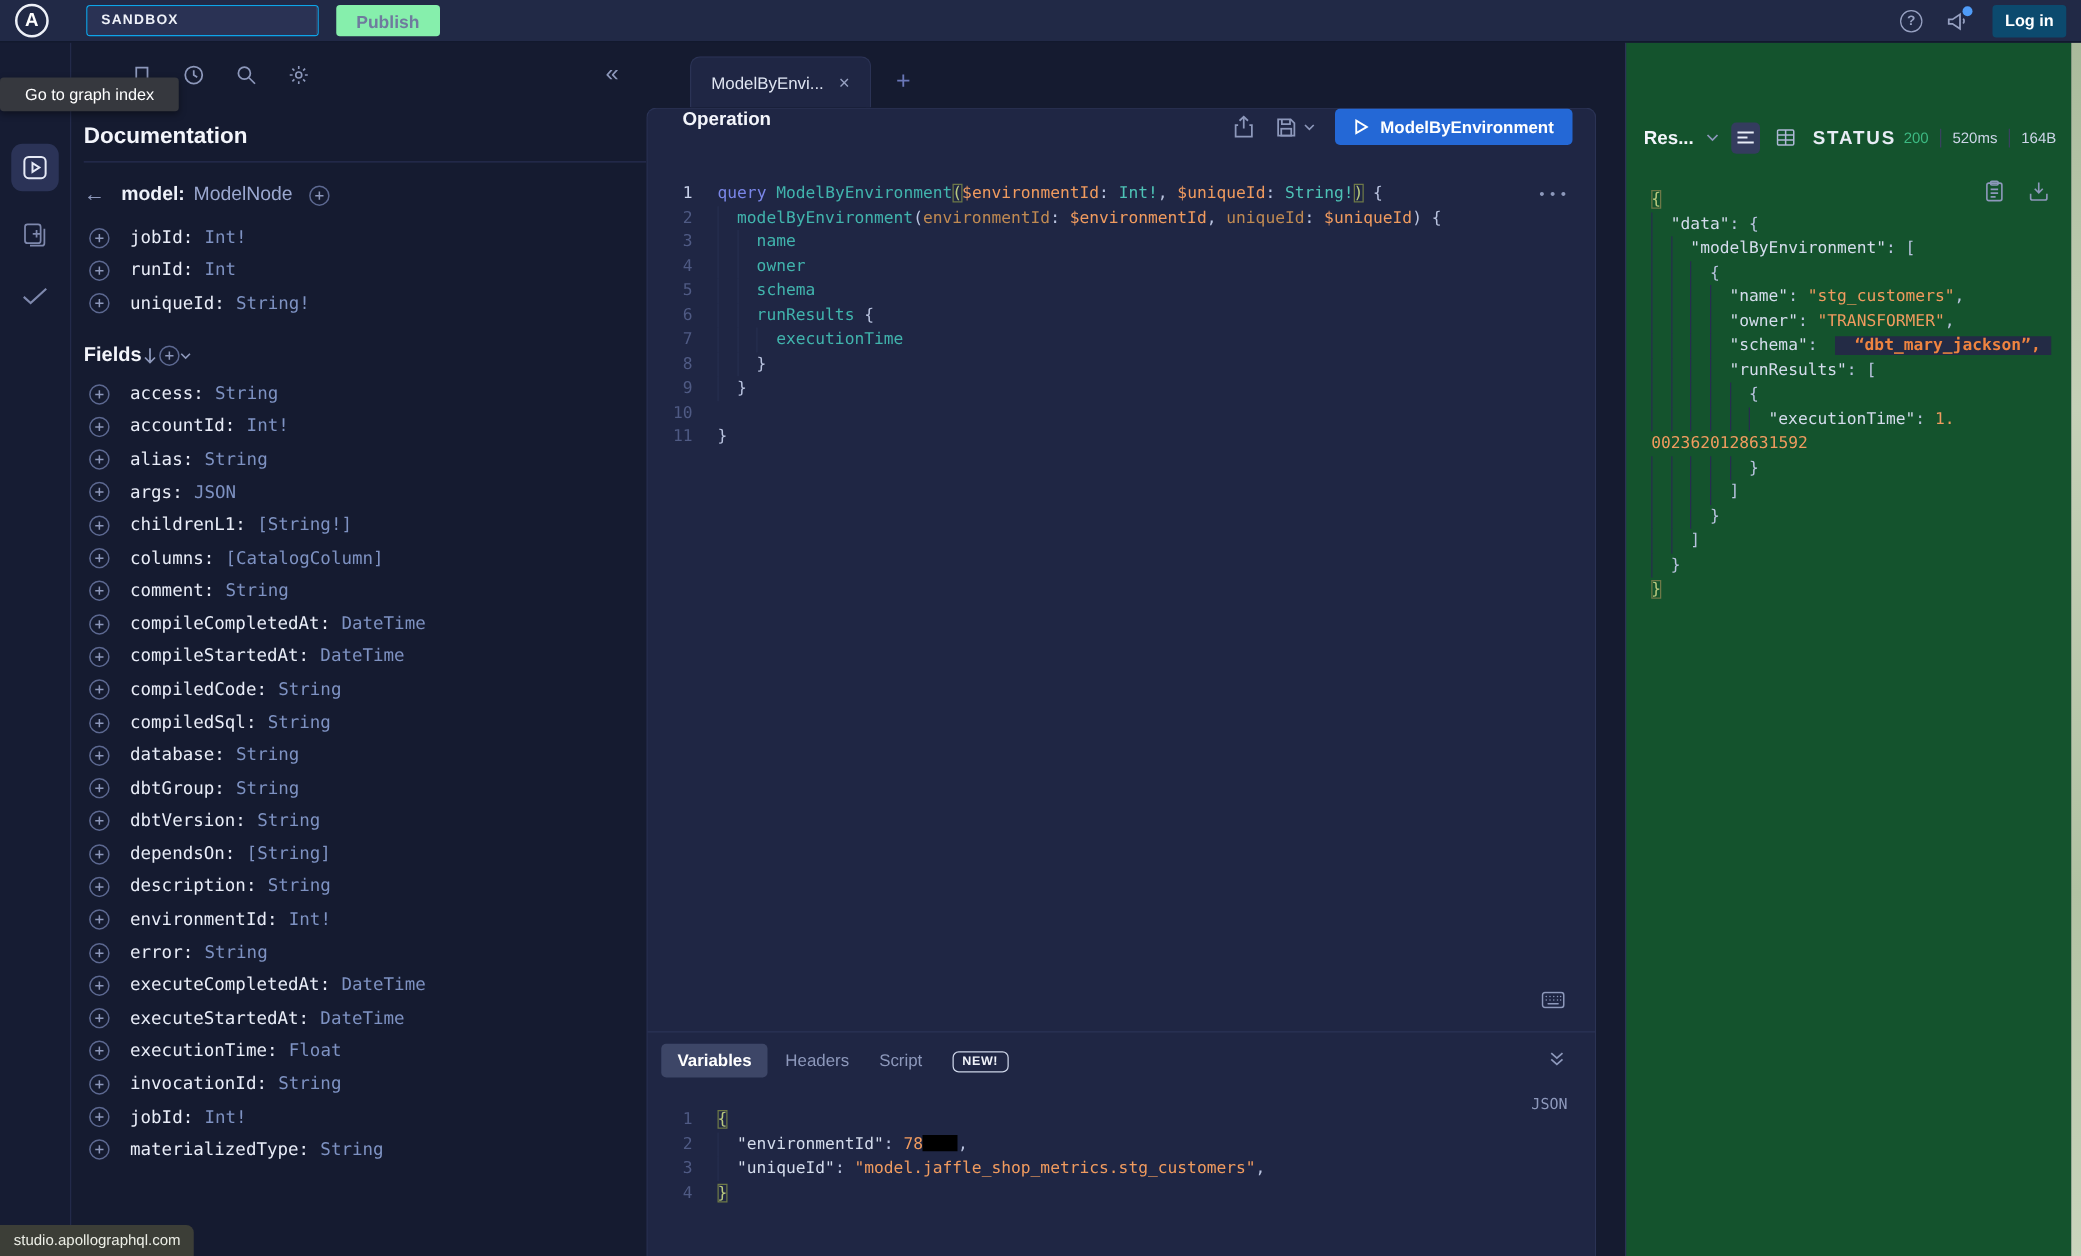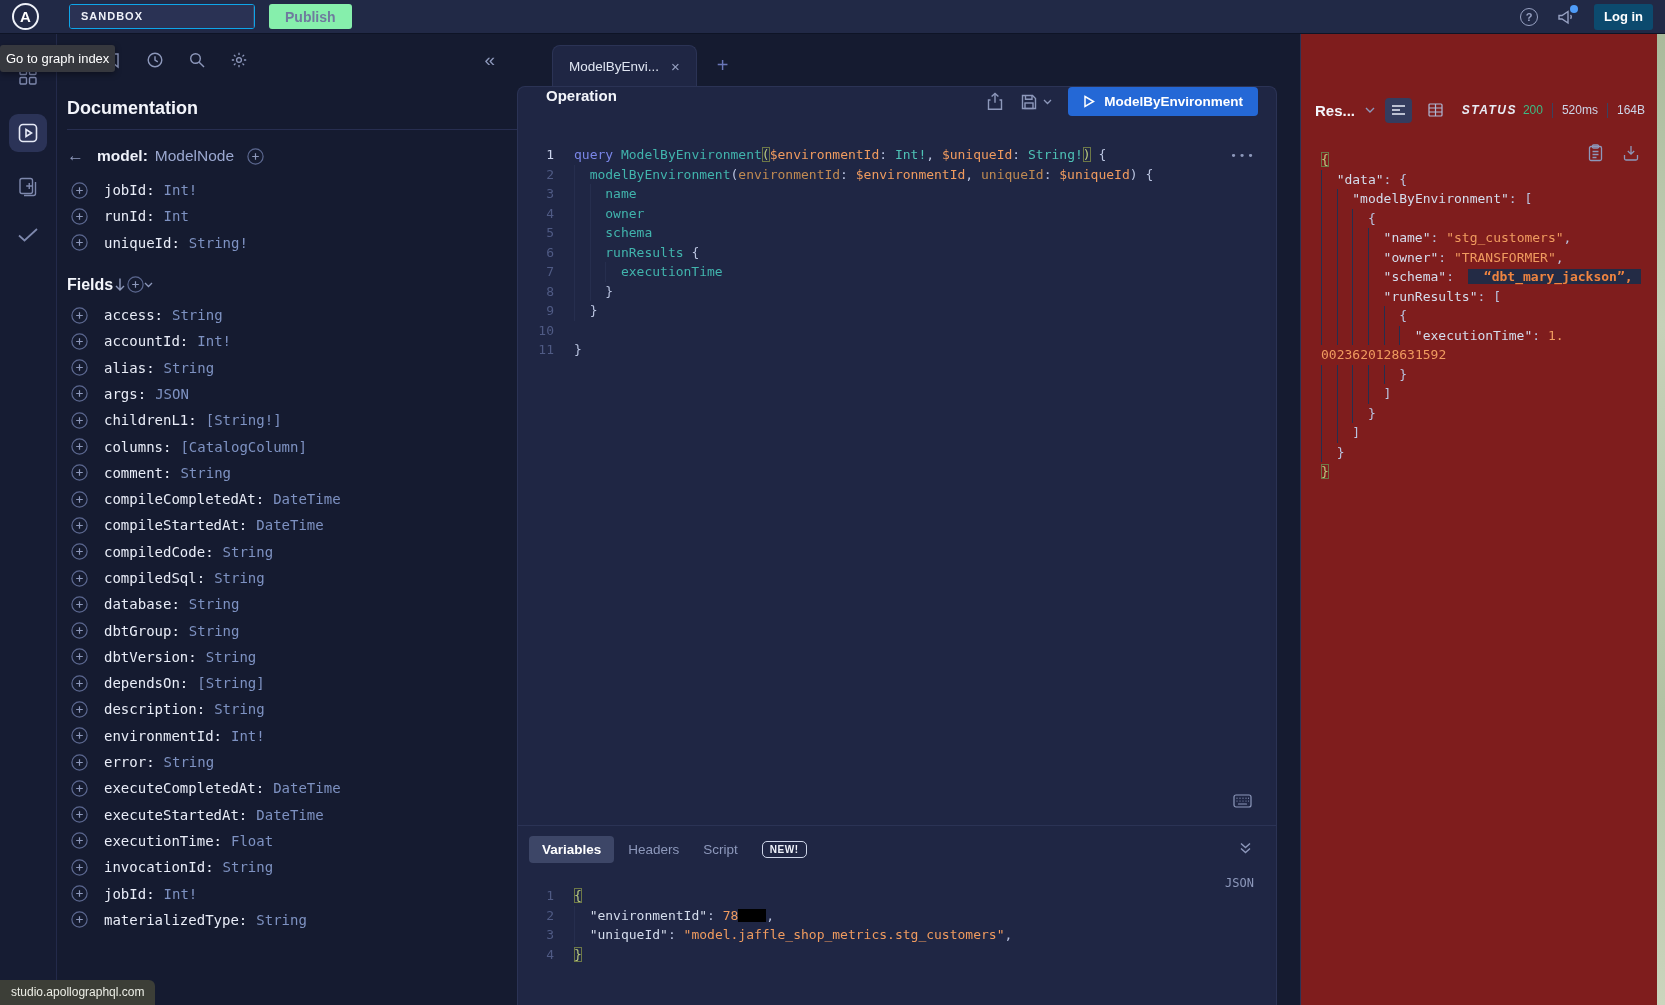--- a/index.html
+++ b/index.html
@@ -96,39 +96,39 @@
   .vars-tabs { height:46px; display:flex; align-items:center; padding:0 24px; flex:none; }
   .vtab { font-size:13.5px; color:#8d98bb; margin-right:24px; }
   .vtab.sel { background:#3d4667; border-radius:4px; color:#fff; font-weight:bold; padding:6px 13px; margin-left:-13px; margin-right:14px; }
   .newbadge { border:1.5px solid #cdd5e8; border-radius:5px; padding:2px 7px; font-size:10px;
     font-weight:bold; letter-spacing:.5px; color:#eef1f8; }
   .vchev { margin-left:auto; color:#8d98bb; }
   .vars-editor { position:relative; flex:1; padding-top:14px; }
   .json-label { position:absolute; top:4px; right:22px; font-size:12px; color:#8d98bb; }
 
   .gutter { width:23px; flex:none; }
-  .response { width:357px; flex:none; background:#7f1d1d; border-left:1px solid #2b3355;
+  .response { width:357px; flex:none; background:#14532d; border-left:1px solid #2b3355;
     display:flex; flex-direction:column; }
   .resp-spacer { height:52px; flex:none; }
   .resp-header { height:48px; display:flex; align-items:center; padding:0 12px 0 14px; flex:none; gap:10px; }
   .resp-header .rt { font-size:15px; font-weight:bold; color:#f3f5fb; }
   .viewbox { width:27px; height:25px; border-radius:4px; display:grid; place-items:center; color:#aeb8d6; }
   .viewbox.sel { background:#343c5e; color:#e8ecf7; }
   .statgroup { margin-left:auto; display:flex; align-items:center; gap:9px; }
-  .stat-label { font-size:12px; letter-spacing:1.5px; color:#e8ecf5; font-weight:bold;font-style:italic; }
+  .stat-label { font-size:15px; letter-spacing:1.5px; color:#e8ecf5; font-weight:bold; }
   .stat-code { font-size:12px; color:#3dba83; margin-left:-3px; }
   .stat-sep { width:1px; height:15px; background:#39425f; }
   .stat-val { font-size:12px; color:#cdd5e8; }
   .resp-body { position:relative; flex:1; padding:16px 0 0 20px; overflow:hidden; }
   .resp-icons { position:absolute; top:10px; right:18px; display:flex; gap:20px; color:#8d98bb; }
 
   .edge-strip { width:8px; flex:none; background:linear-gradient(180deg,#a9ba9b,#c6d1b8 30%,#b2c2a3 70%,#cbd5bd); }
 
-  .tooltip { position:absolute; left:0; top:45px; background:#36383e; border-radius:3px;
-    padding:6px 6px; font-size:13px; color:#fff; z-index:20; box-shadow:0 2px 6px rgba(0,0,0,.4); }
+  .tooltip { position:absolute; left:0; top:62px; background:#36383e; border-radius:3px;
+    padding:6px 20px; font-size:13px; color:#fff; z-index:20; box-shadow:0 2px 6px rgba(0,0,0,.4); }
   .statusbar { position:absolute; left:0; bottom:0; background:#3c3e37; color:#eceee6;
     font-size:12px; padding:5px 11px 6px; border-radius:0 6px 0 0; z-index:20;text-align:right; }
 </style>
 </head>
 <body>
 
 <div class="screen">
 
   <header class="topbar">
     <div class="logo">A</div>

